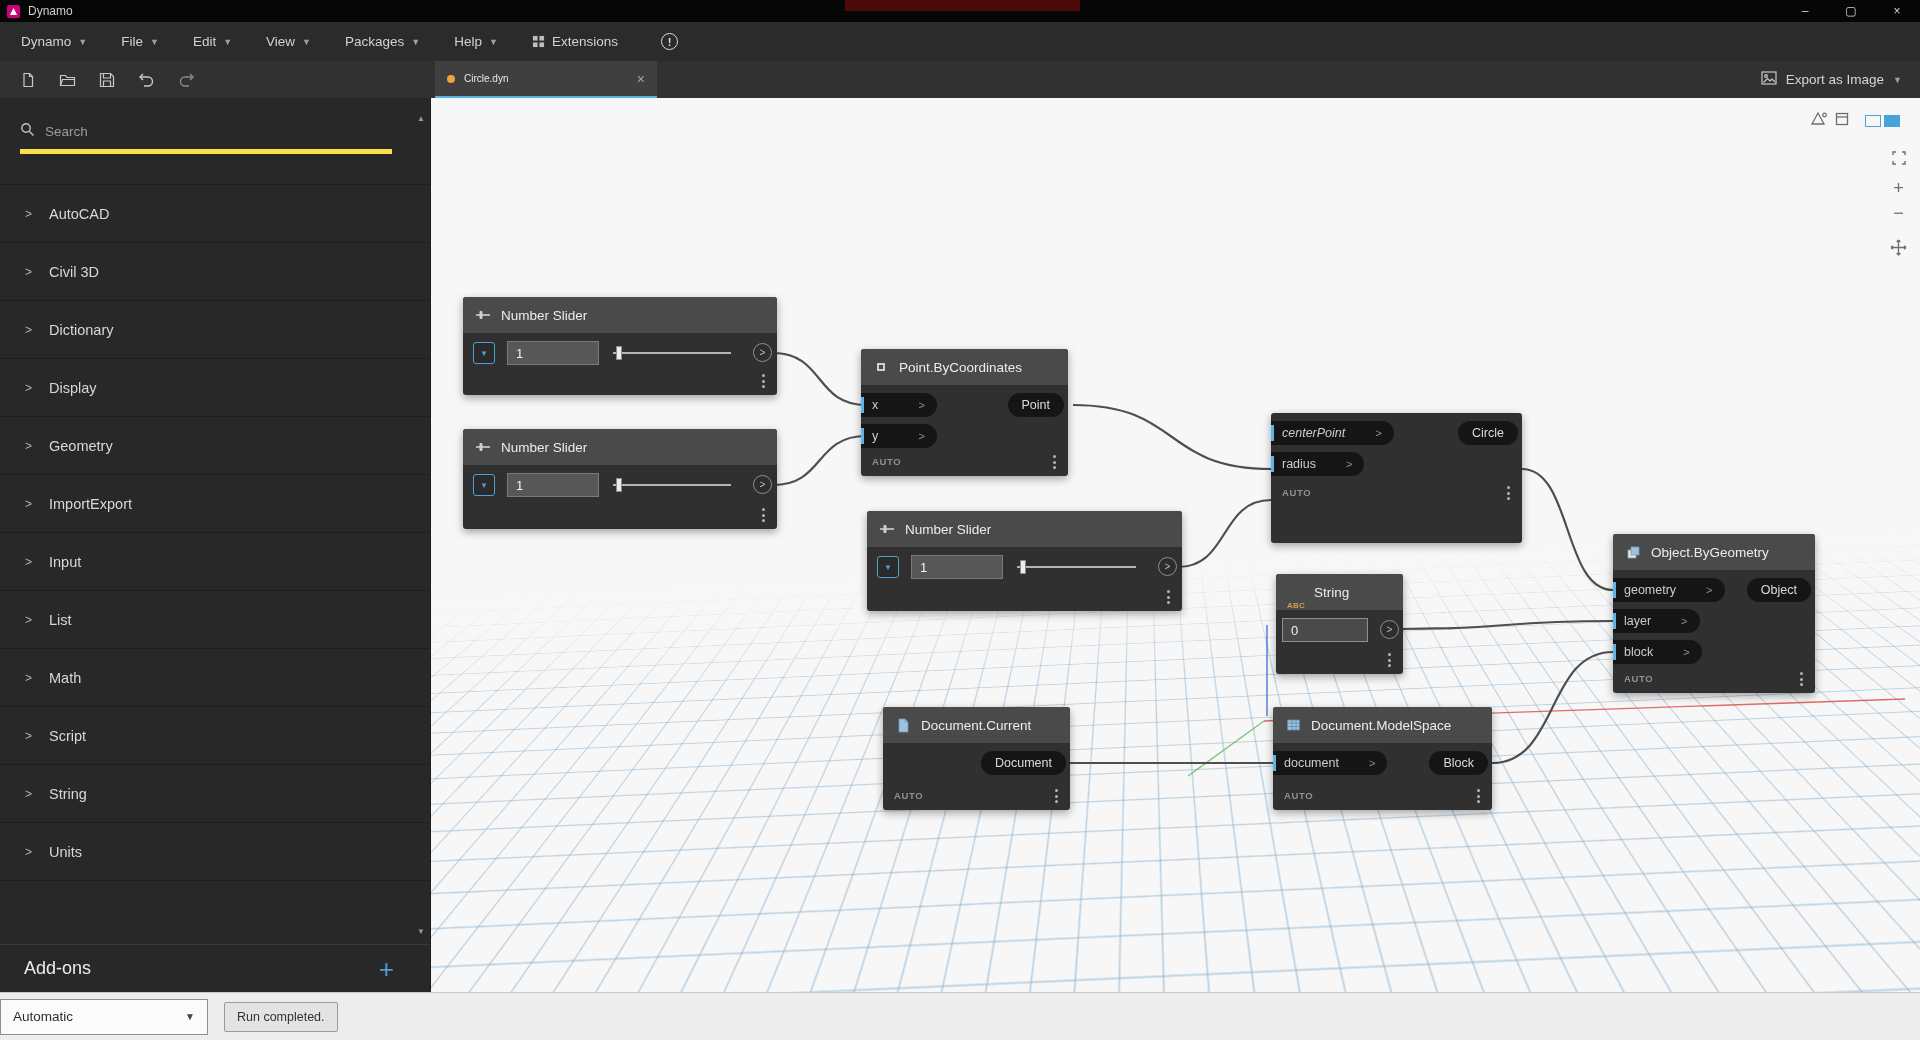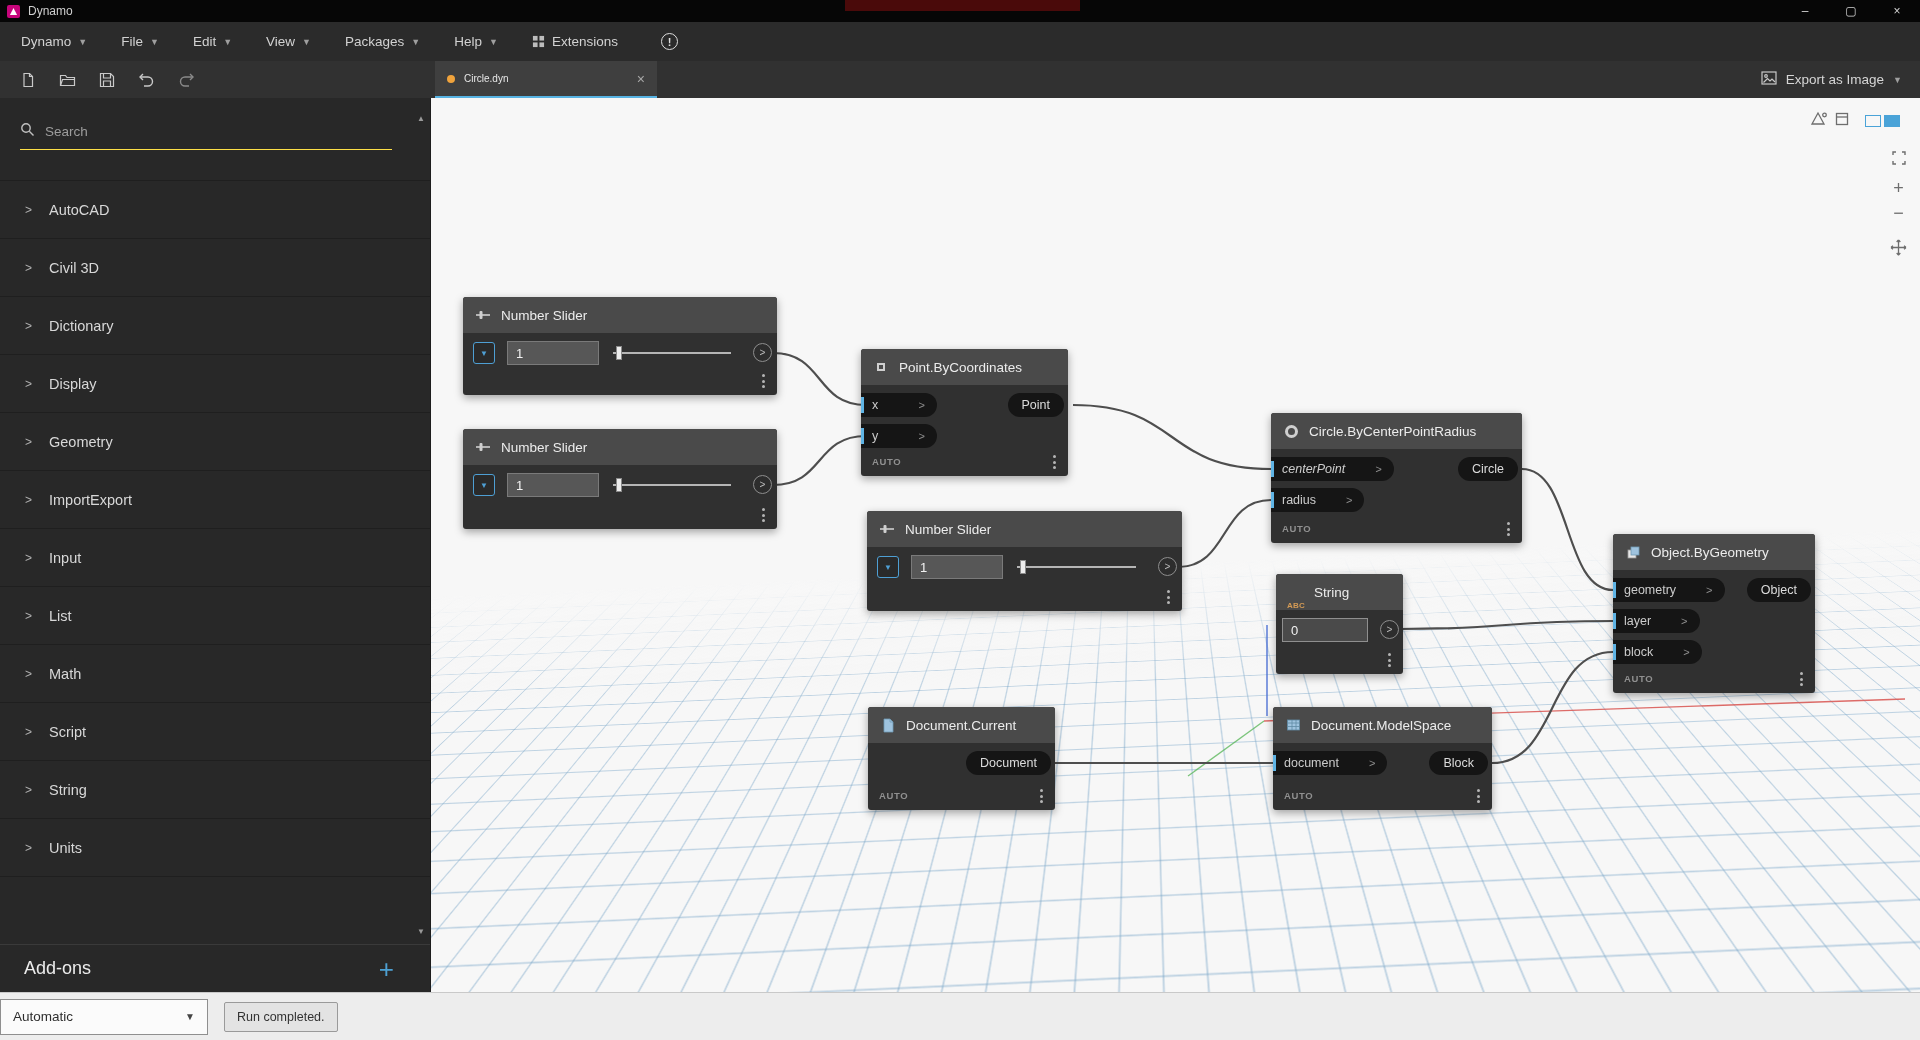--- a/index.html
+++ b/index.html
@@ -29,21 +29,21 @@
   .tab { position:absolute; left:435px; top:0; height:37px; width:222px; background:#3f3f3f; display:flex; align-items:center; gap:9px; padding:0 12px; border-bottom:2px solid #57b3e3; }
   .tab-dot { width:8px; height:8px; border-radius:50%; background:#f0a33c; flex:none; }
   .tab-title { color:#e8e8e8; font-size:10px; }
   .tab-close { margin-left:auto; color:#a8a8a8; font-size:14px; }
   .export { position:absolute; right:18px; display:flex; align-items:center; gap:9px; color:#d6d6d6; font-size:13.5px; }
   .export .menu-caret { font-size:9px; }
   
   .main { display:flex; height:894px; }
   .sidebar { width:431px; background:#282828; position:relative; flex:none; border-right:1px solid #1d1d1d; }
   .lib-title { color:#eaeaea; font-size:19px; padding:26px 0 0 20px; }
-  .search-row { margin:24px 38px 8px 20px; border-bottom:1px solid #fde047; display:flex; align-items:center; gap:10px; padding-bottom:8px; }
+  .search-row { margin:24px 38px 8px 20px; border-bottom:5px solid #fde047; display:flex; align-items:center; gap:10px; padding-bottom:8px; }
   .search-input { background:transparent; border:none; outline:none; color:#ddd; font-size:13.5px; width:300px; font-family:"Liberation Sans",sans-serif; }
   .search-input::placeholder { color:#9d9d9d; }
   #cats { margin-top:30px; border-top:1px solid #1f1f1f; }
   .cat-row { height:58px; display:flex; align-items:center; gap:17px; padding-left:25px; border-bottom:1px solid #1f1f1f; color:#d8d8d8; font-size:14.5px; cursor:default; }
   .cat-chev { color:#b2b2b2; font-size:12px; }
   .addons-row { position:absolute; bottom:0; left:0; right:0; height:48px; display:flex; align-items:center; padding:0 24px; color:#ececec; font-size:18px; border-top:1px solid #3a3a3a; background:#282828; }
   .addons-plus { margin-left:auto; color:#4da0d2; font-size:26px; font-weight:300; margin-right:12px; line-height:1; }
   .scroll-arrow { position:absolute; right:5px; color:#9a9a9a; font-size:8px; }
   .scroll-up { top:16px; } .scroll-down { bottom:56px; }
   
@@ -388,28 +388,20 @@
               </div>
               <div class="out-circle">&gt;</div>
               <div class="kebab">
                 <i></i>
                 <i></i>
                 <i></i>
               </div>
             </div>
           </div>
           <div class="node node-func" style="left: 840px; top: 315px; width: 251px; height: 130px;">
-            <div class="node-header">
-              <span class="node-icon">
-                <svg width="15" height="15" viewBox="0 0 15 15">
-                  <circle cx="7.5" cy="7.5" r="5" fill="none" stroke="#cfcfcf" stroke-width="3"></circle>
-                </svg>
-              </span>
-              <span class="node-title">Circle.ByCenterPointRadius</span>
-            </div>
             <div class="node-body">
               <div class="port-in" style="top: 8px; font-style: italic;">
                 <span class="port-label">centerPoint</span>
                 <span class="port-chev">&gt;</span>
               </div>
               <div class="port-in" style="top: 39px;">
                 <span class="port-label">radius</span>
                 <span class="port-chev">&gt;</span>
               </div>
               <div class="port-out" style="top: 8px;">Circle</div>
@@ -429,21 +421,21 @@
             <div class="node-body">
               <input class="value-box string-val" value="0" style="">
               <div class="out-circle" style="right: 4px;">&gt;</div>
               <div class="kebab">
                 <i></i>
                 <i></i>
                 <i></i>
               </div>
             </div>
           </div>
-          <div class="node node-func" style="left: 437px; top: 609px; width: 187px; height: 103px;">
+          <div class="node node-func" style="left: 452px; top: 609px; width: 187px; height: 103px;">
             <div class="node-header">
               <span class="node-icon">
                 <svg width="14" height="15" viewBox="0 0 14 15">
                   <path d="M3 1h6l3 3v10H3z" fill="#9fc3de" stroke="#6f9ab5" stroke-width="0.8"></path>
                   <path d="M9 1v3h3" fill="none" stroke="#6f9ab5" stroke-width="0.8"></path>
                 </svg>
               </span>
               <span class="node-title">Document.Current</span>
             </div>
             <div class="node-body">

